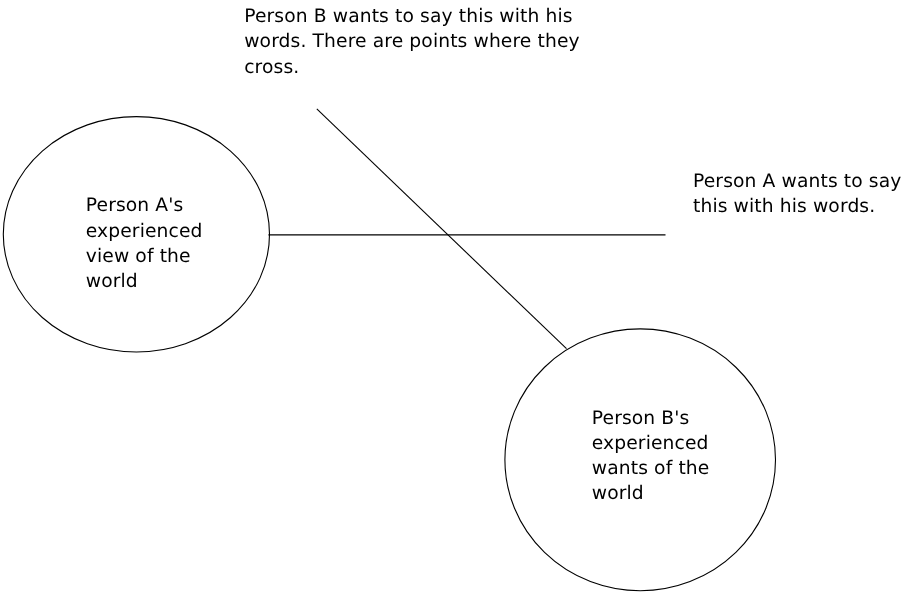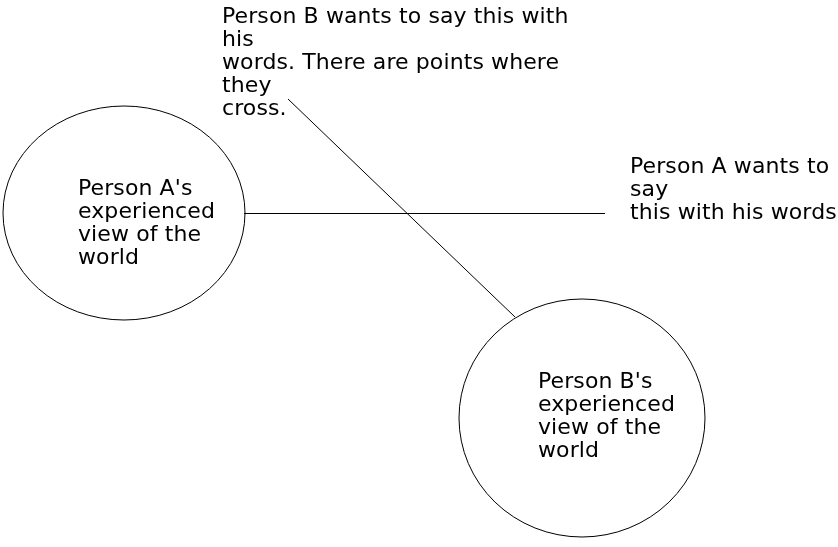--- a/index.html
+++ b/index.html
@@ -19,21 +19,21 @@
   .shapes {
     position: absolute;
     left: 0;
     top: 0;
     width: 838px;
     height: 547px;
     display: block;
   }
   .label {
     position: absolute;
-    font-size: 22px;
+    font-size: 17px;
     line-height: 23px;
     white-space: pre-line;
     color: #000000;
     letter-spacing: 0.1px;
   }
   .caption-b { left: 222px; top: 4px; width: 360px; }
   .caption-a { left: 630px; top: 154px; width: 220px; }
   .node-a-label { left: 78px; top: 176px; width: 150px; }
   .node-b-label { left: 538px; top: 369px; width: 150px; }
 </style>
@@ -56,16 +56,16 @@
   <div class="label caption-a">Person A wants to say
 this with his words.</div>
 
   <div class="label node-a-label">Person A's
 experienced
 view of the
 world</div>
 
   <div class="label node-b-label">Person B's
 experienced
-view of the
+wants of the
 world</div>
 
 </div>
 
 </body></html>

